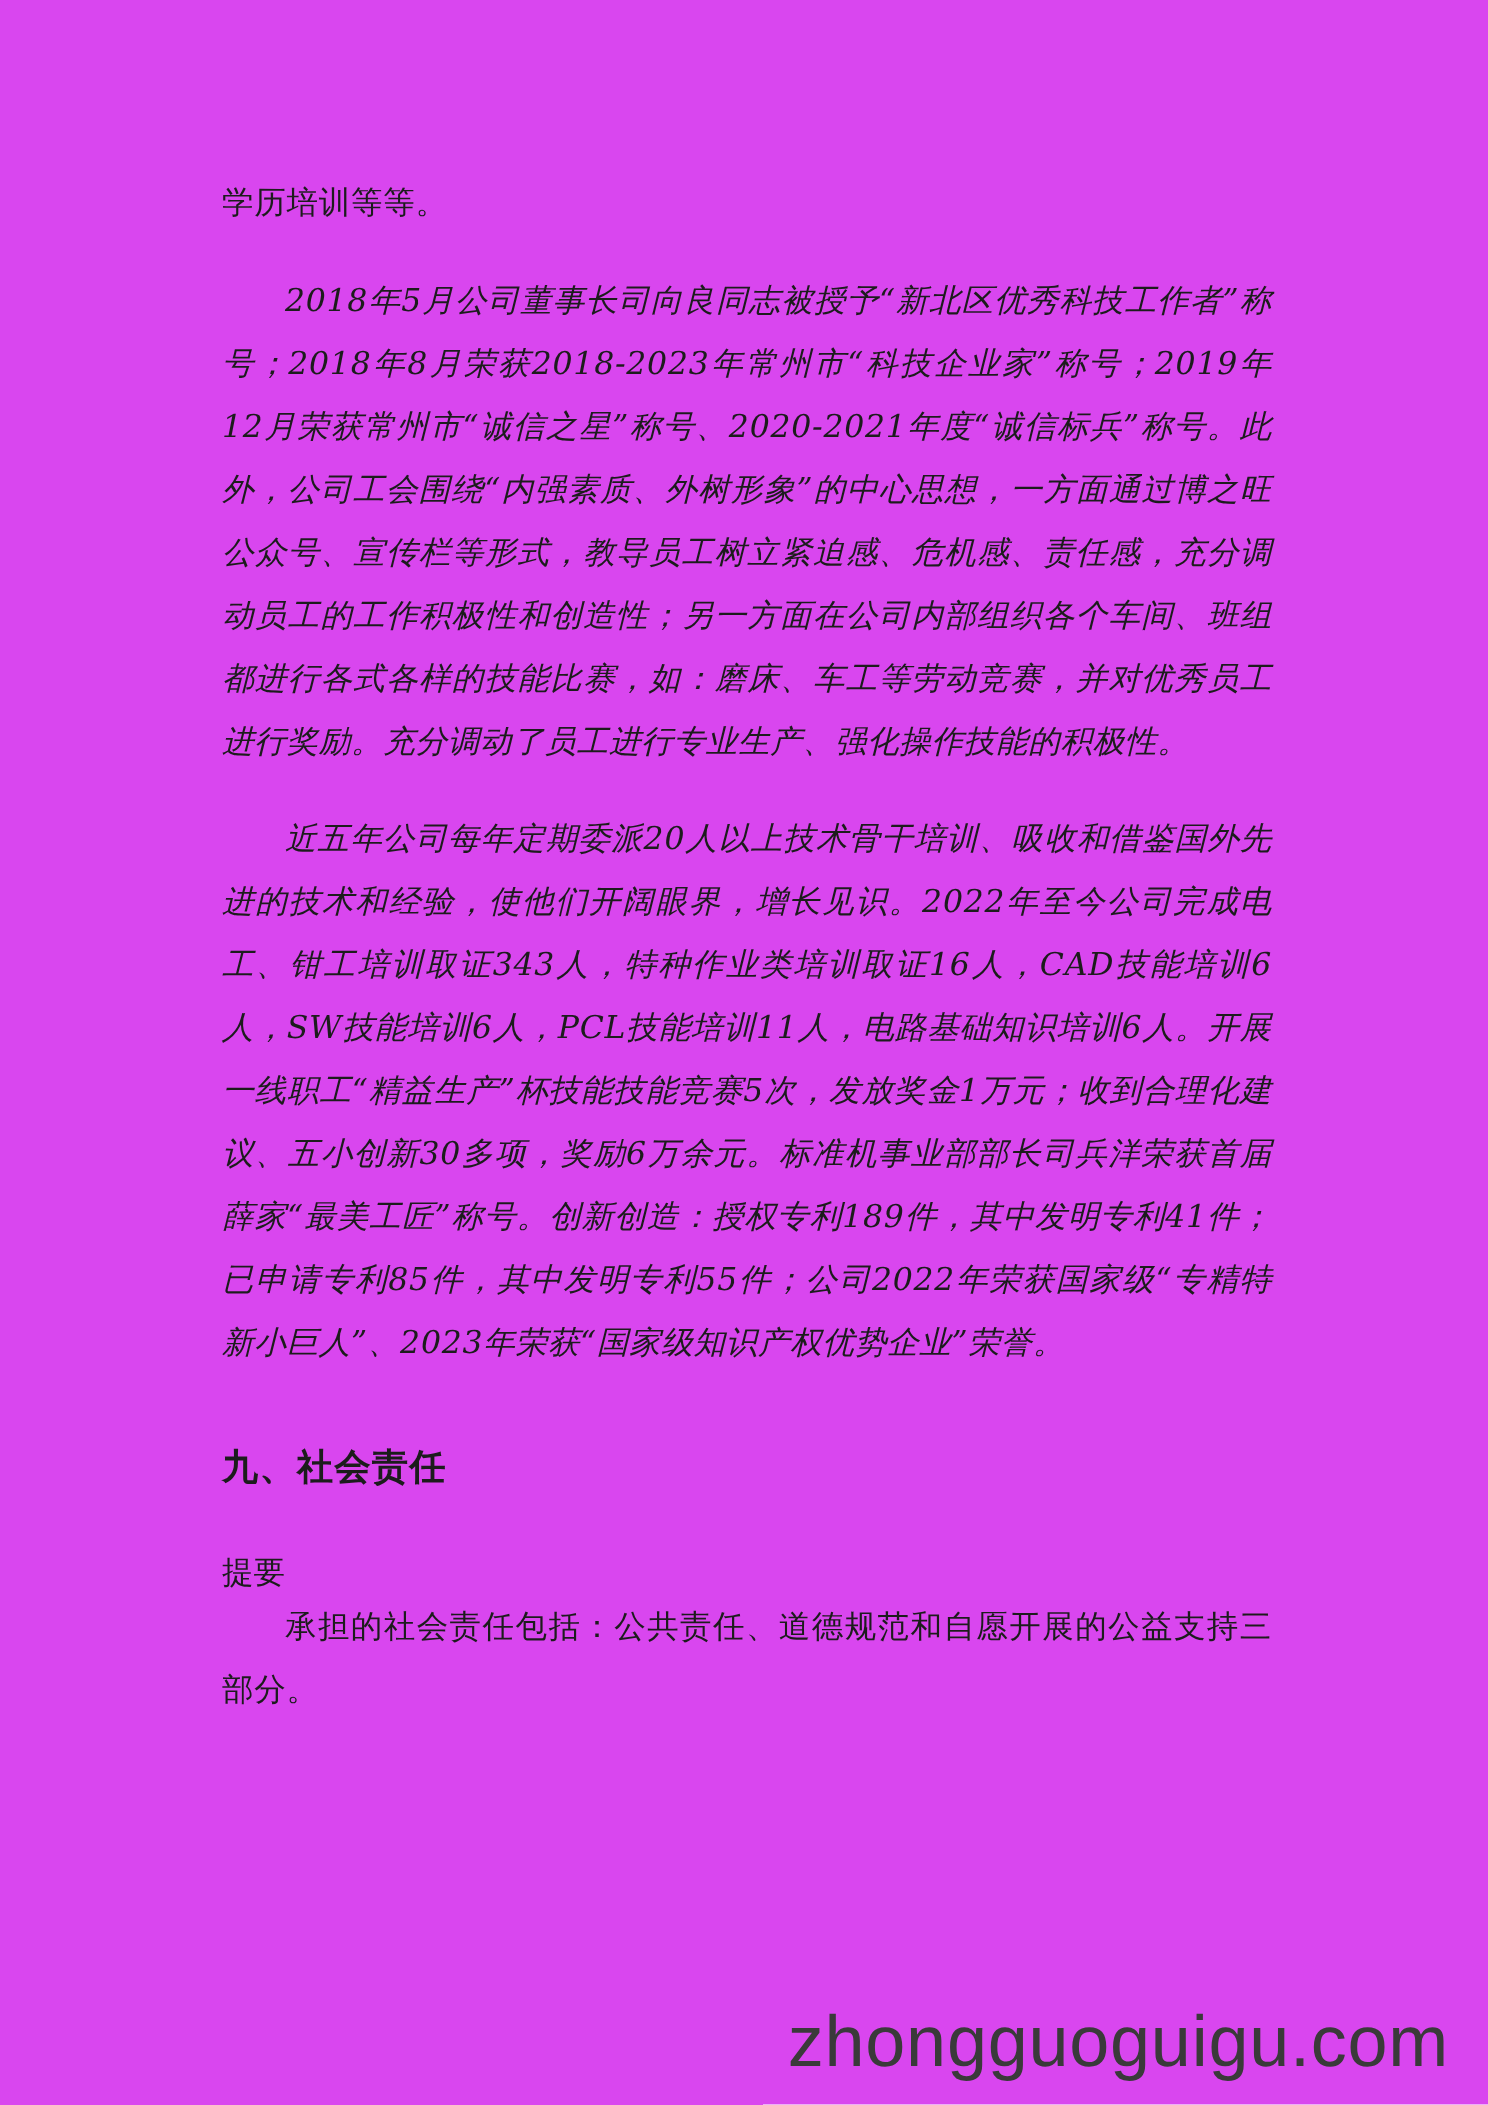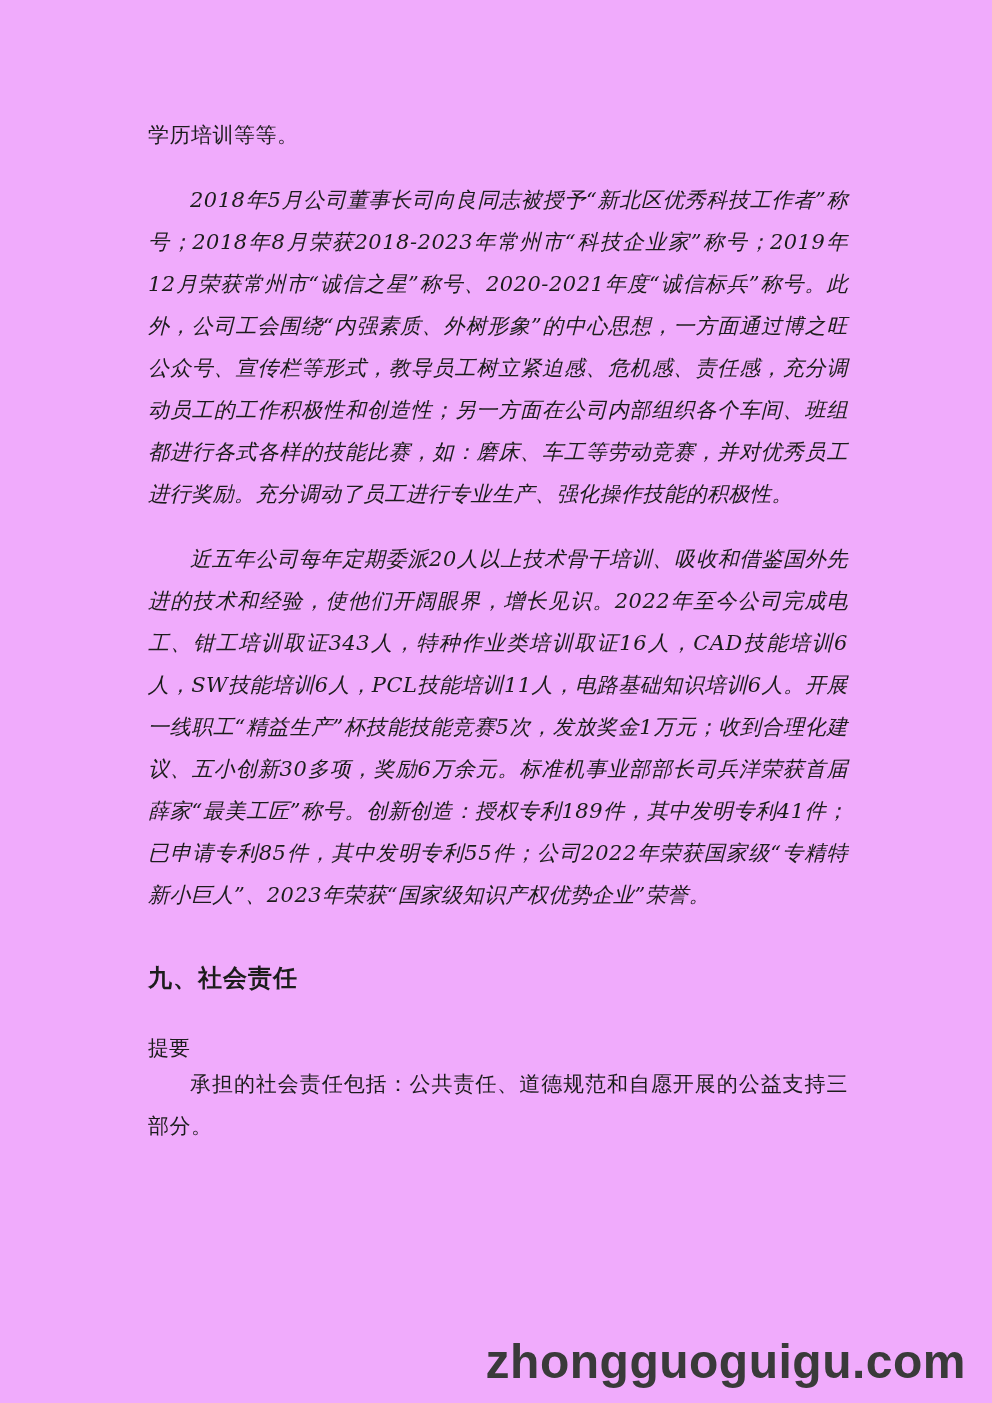--- a/index.html
+++ b/index.html
@@ -4,21 +4,21 @@
 <style>
   html, body {
     margin: 0;
     padding: 0;
     background: #ffffff;
   }
   .page {
     position: relative;
     width: 992px;
     height: 1403px;
-    background: #f0abfc;
+    background: #d946ef;
     overflow: hidden;
     font-family: "DejaVu Serif", "Liberation Serif", serif;
     color: #1c1c1c;
   }
   .content {
     position: absolute;
     left: 148px;
     top: 114px;
     width: 700px;
   }
@@ -50,21 +50,21 @@
     font-family: "DejaVu Sans", "Liberation Sans", sans-serif;
     margin-top: 37px;
     line-height: 30px;
   }
   .watermark {
     position: absolute;
     right: 26px;
     bottom: 14px;
     font-family: "Liberation Sans", "DejaVu Sans", sans-serif;
     font-size: 48px;
-    font-weight: 700;
+    font-weight: 400;
     color: #3a3a3a;
     letter-spacing: 0.5px;
     margin-top: 24px;
   }
 </style>
 </head>
 <body>
 
 <div class="page">
   <div class="content">

